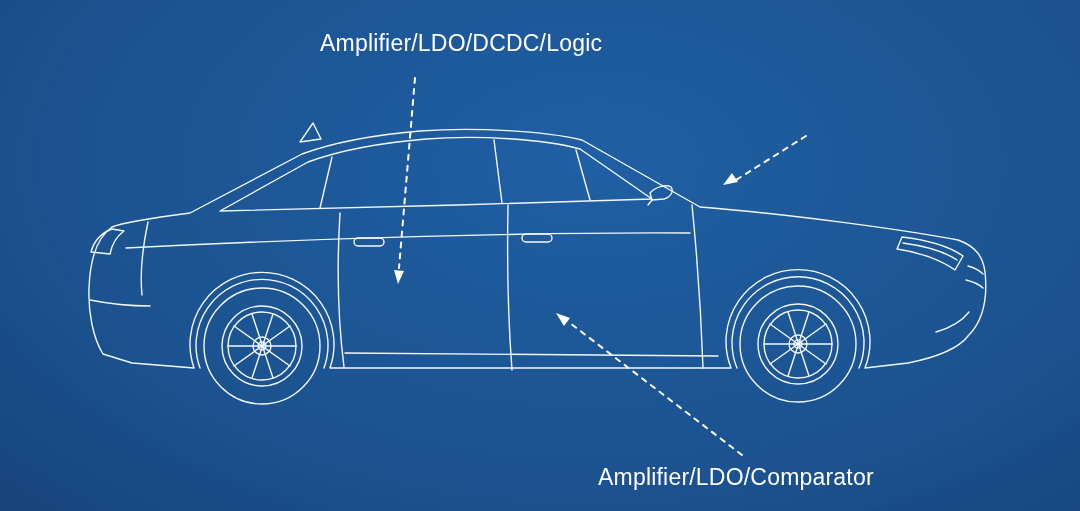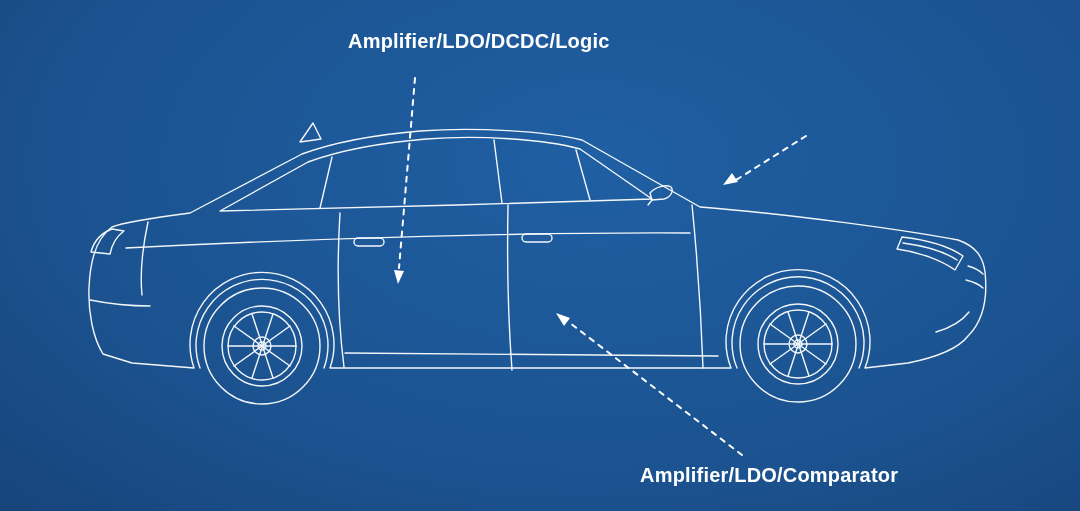--- a/index.html
+++ b/index.html
@@ -7,30 +7,29 @@
     position:relative;
     width:1080px;height:511px;
     overflow:hidden;
     background: radial-gradient(120% 150% at 55% 32%,
       #1f5fa3 0%, #1b528f 42%, #163f73 72%, #102a4e 100%);
     font-family:"Liberation Sans", sans-serif;
   }
   .label{
     position:absolute;
     color:#ffffff;
-    font-weight:700;
-    font-size:20px;
+    font-weight:400;
+    font-size:23px;
     letter-spacing:.2px;
     white-space:nowrap;
     user-select:none;
-    margin-left:28px;
   }
   .label-top{left:320px;top:30px;}
   .label-right{left:712px;top:96px;}
-  .label-bottom{left:612px;top:464px;}
+  .label-bottom{left:598px;top:464px;}
   svg.blueprint{position:absolute;left:0;top:0;}
 </style>
 </head>
 <body>
 
 <div class="stage">
 
   <svg class="blueprint" width="1080" height="511" viewBox="0 0 1080 511">
 
     <g fill="none" stroke="#ffffff" stroke-width="1.4" stroke-linecap="round" stroke-linejoin="round" opacity="0.95">

